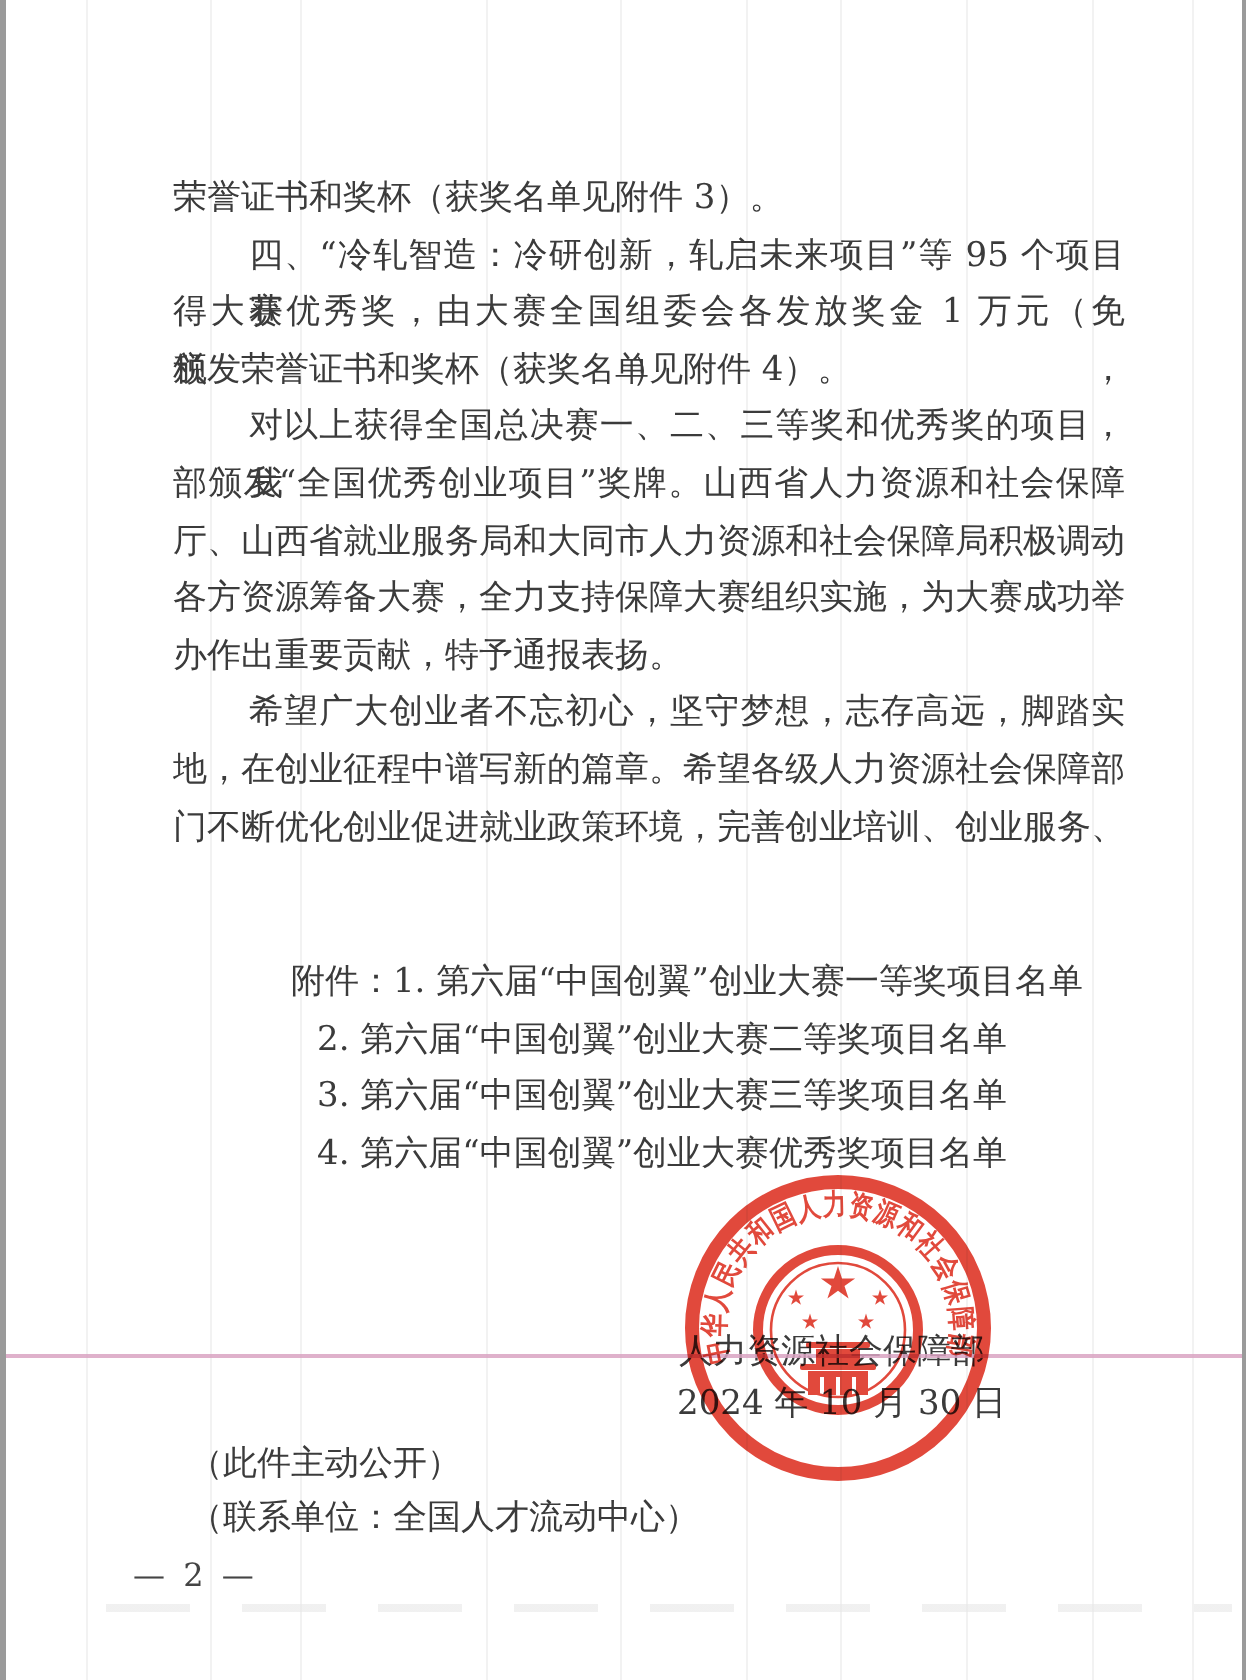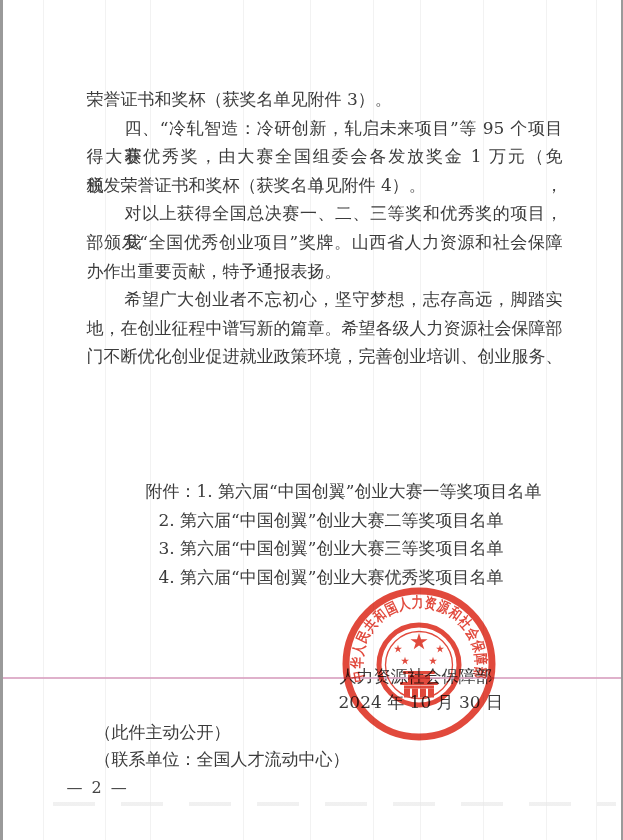--- a/index.html
+++ b/index.html
@@ -61,20 +61,22 @@
   <div class="vline" style="left:543px"></div>
   <div class="vline" style="left:593px"></div>
 
   <div class="bodytext">
     <div class="line">荣誉证书和奖杯（获奖名单见附件 3）。</div>
     <div class="line ind just">四、“冷轧智造：冷研创新，轧启未来项目”等 95 个项目获</div>
     <div class="line just">得大赛优秀奖，由大赛全国组委会各发放奖金 1 万元（免税），</div>
     <div class="line">颁发荣誉证书和奖杯（获奖名单见附件 4）。</div>
     <div class="line ind just">对以上获得全国总决赛一、二、三等奖和优秀奖的项目，我</div>
     <div class="line just">部颁发“全国优秀创业项目”奖牌。山西省人力资源和社会保障</div>
+    <div class="line just">厅、山西省就业服务局和大同市人力资源和社会保障局积极调动</div>
+    <div class="line just">各方资源筹备大赛，全力支持保障大赛组织实施，为大赛成功举</div>
     <div class="line">办作出重要贡献，特予通报表扬。</div>
     <div class="line ind just">希望广大创业者不忘初心，坚守梦想，志存高远，脚踏实</div>
     <div class="line just">地，在创业征程中谱写新的篇章。希望各级人力资源社会保障部</div>
     <div class="line just">门不断优化创业促进就业政策环境，完善创业培训、创业服务、</div>
   </div>
 
   <div class="attach">
     <div class="line pad1"><span>附件：</span><span>1. 第六届“中国创翼”创业大赛一等奖项目名单</span></div>
     <div class="line pad2">2. 第六届“中国创翼”创业大赛二等奖项目名单</div>
     <div class="line pad2">3. 第六届“中国创翼”创业大赛三等奖项目名单</div>

